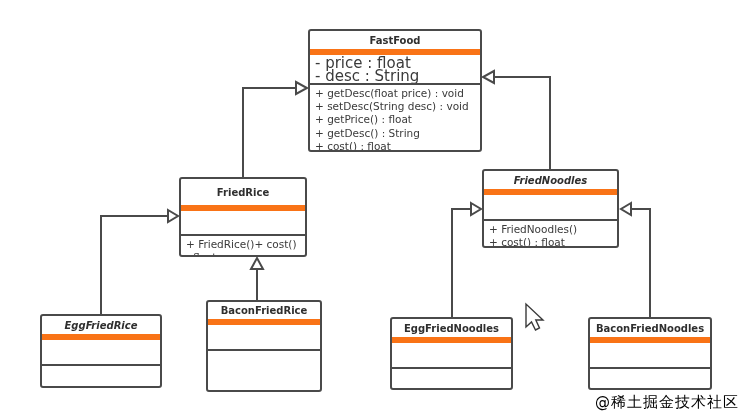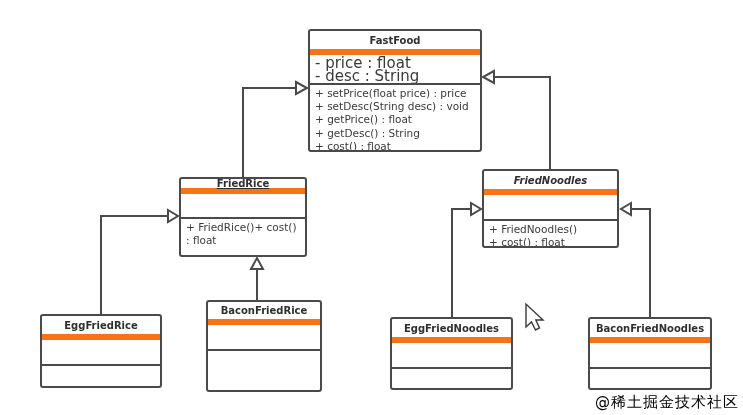--- a/index.html
+++ b/index.html
@@ -69,47 +69,47 @@
     </g>
   </svg>
 
   <div class="uml-class" style="left:308px; top:29px; width:174px; height:123px;">
     <div class="uml-title" style="height:24px;">FastFood</div>
     <div class="uml-attrs" style="height:30px;">
       <div>- price : float</div>
       <div>- desc : String</div>
     </div>
     <div class="uml-methods">
-      <div>+ setPrice(float price) : price</div>
+      <div>+ getDesc(float price) : void</div>
       <div>+ setDesc(String desc) : void</div>
       <div>+ getPrice() : float</div>
       <div>+ getDesc() : String</div>
       <div>+ cost() : float</div>
     </div>
   </div>
 
   <div class="uml-class" style="left:179px; top:177px; width:128px; height:80px;">
-    <div class="uml-title" style="height:15px;text-decoration:underline;">FriedRice</div>
+    <div class="uml-title" style="height:32px;">FriedRice</div>
     <div class="uml-attrs" style="height:25px;"></div>
     <div class="uml-methods">
       <div>+ FriedRice()+ cost()</div>
       <div>: float</div>
     </div>
   </div>
 
   <div class="uml-class" style="left:482px; top:169px; width:137px; height:79px;">
     <div class="uml-title" style="height:24px;font-style:italic;">FriedNoodles</div>
     <div class="uml-attrs" style="height:26px;"></div>
     <div class="uml-methods">
       <div>+ FriedNoodles()</div>
       <div>+ cost() : float</div>
     </div>
   </div>
 
-  <div class="uml-class" style="left:40px; top:314px; width:122px; height:74px;">
+  <div class="uml-class" style="left:40px; top:314px; width:122px; height:74px;font-style:italic;">
     <div class="uml-title" style="height:24px;">EggFriedRice</div>
     <div class="uml-attrs" style="height:26px;"></div>
     <div class="uml-methods"></div>
   </div>
 
   <div class="uml-class" style="left:206px; top:300px; width:116px; height:92px;">
     <div class="uml-title" style="height:23px;">BaconFriedRice</div>
     <div class="uml-attrs" style="height:26px;"></div>
     <div class="uml-methods"></div>
   </div>

